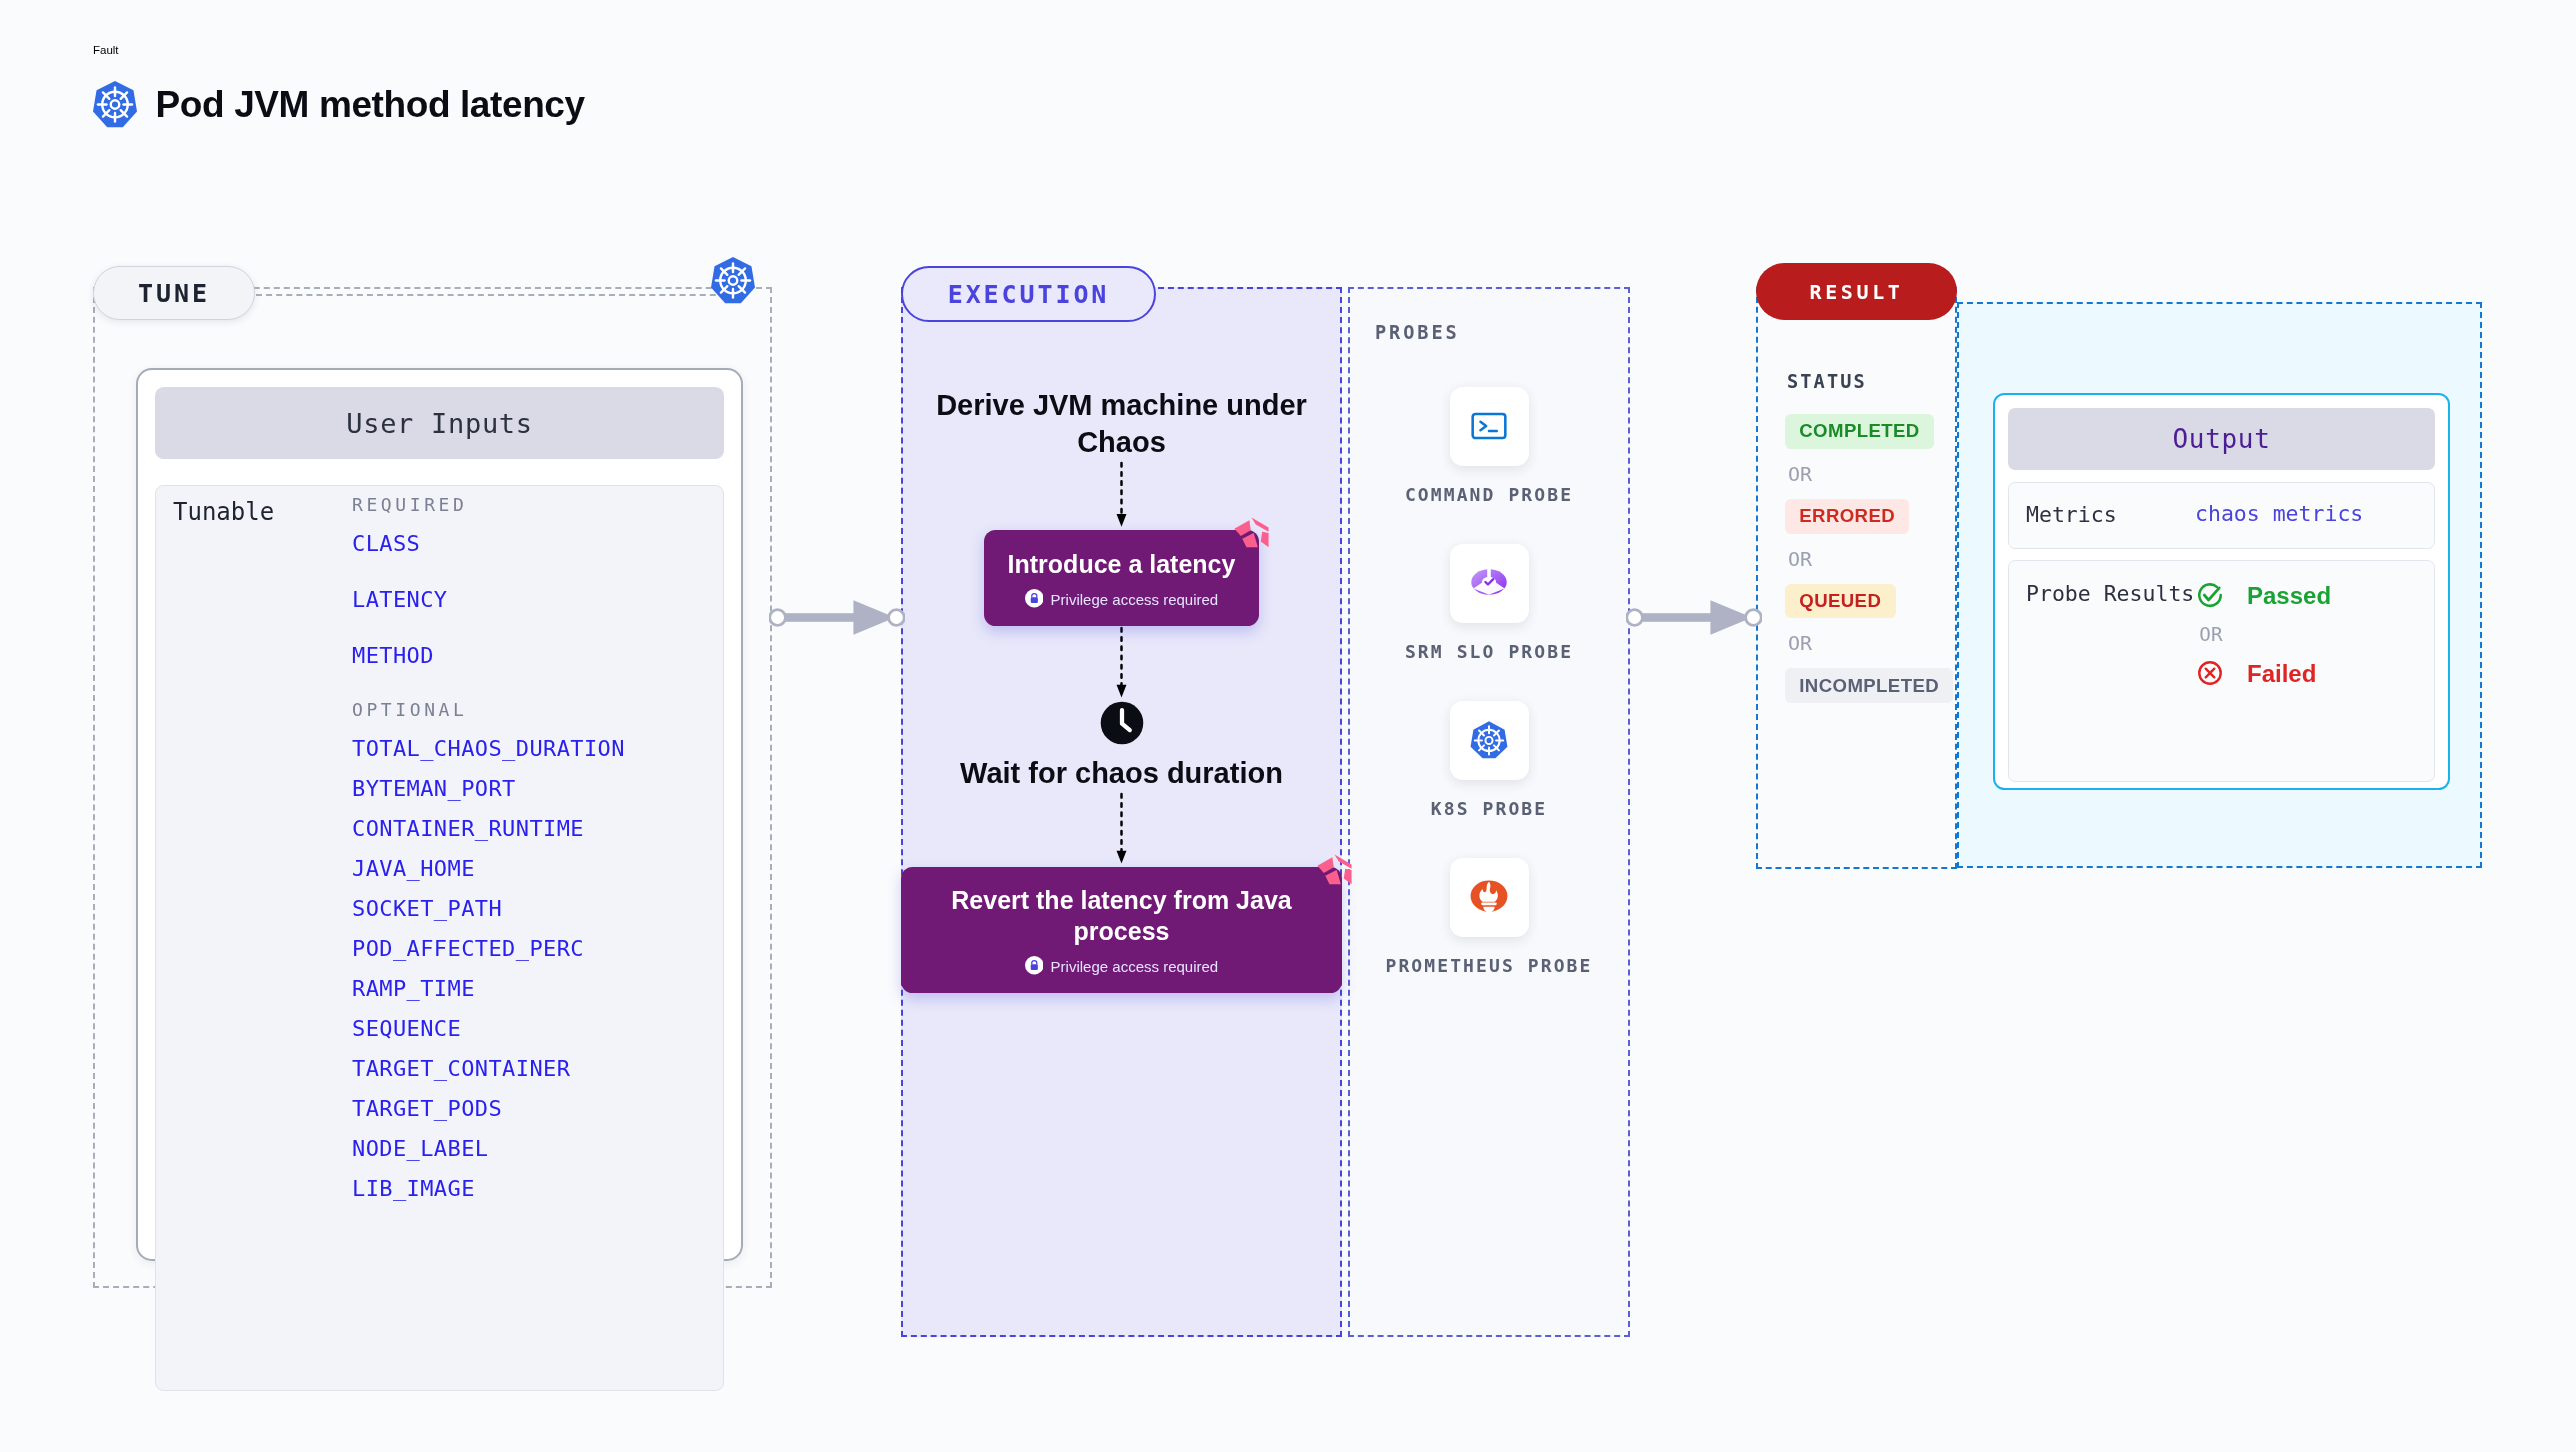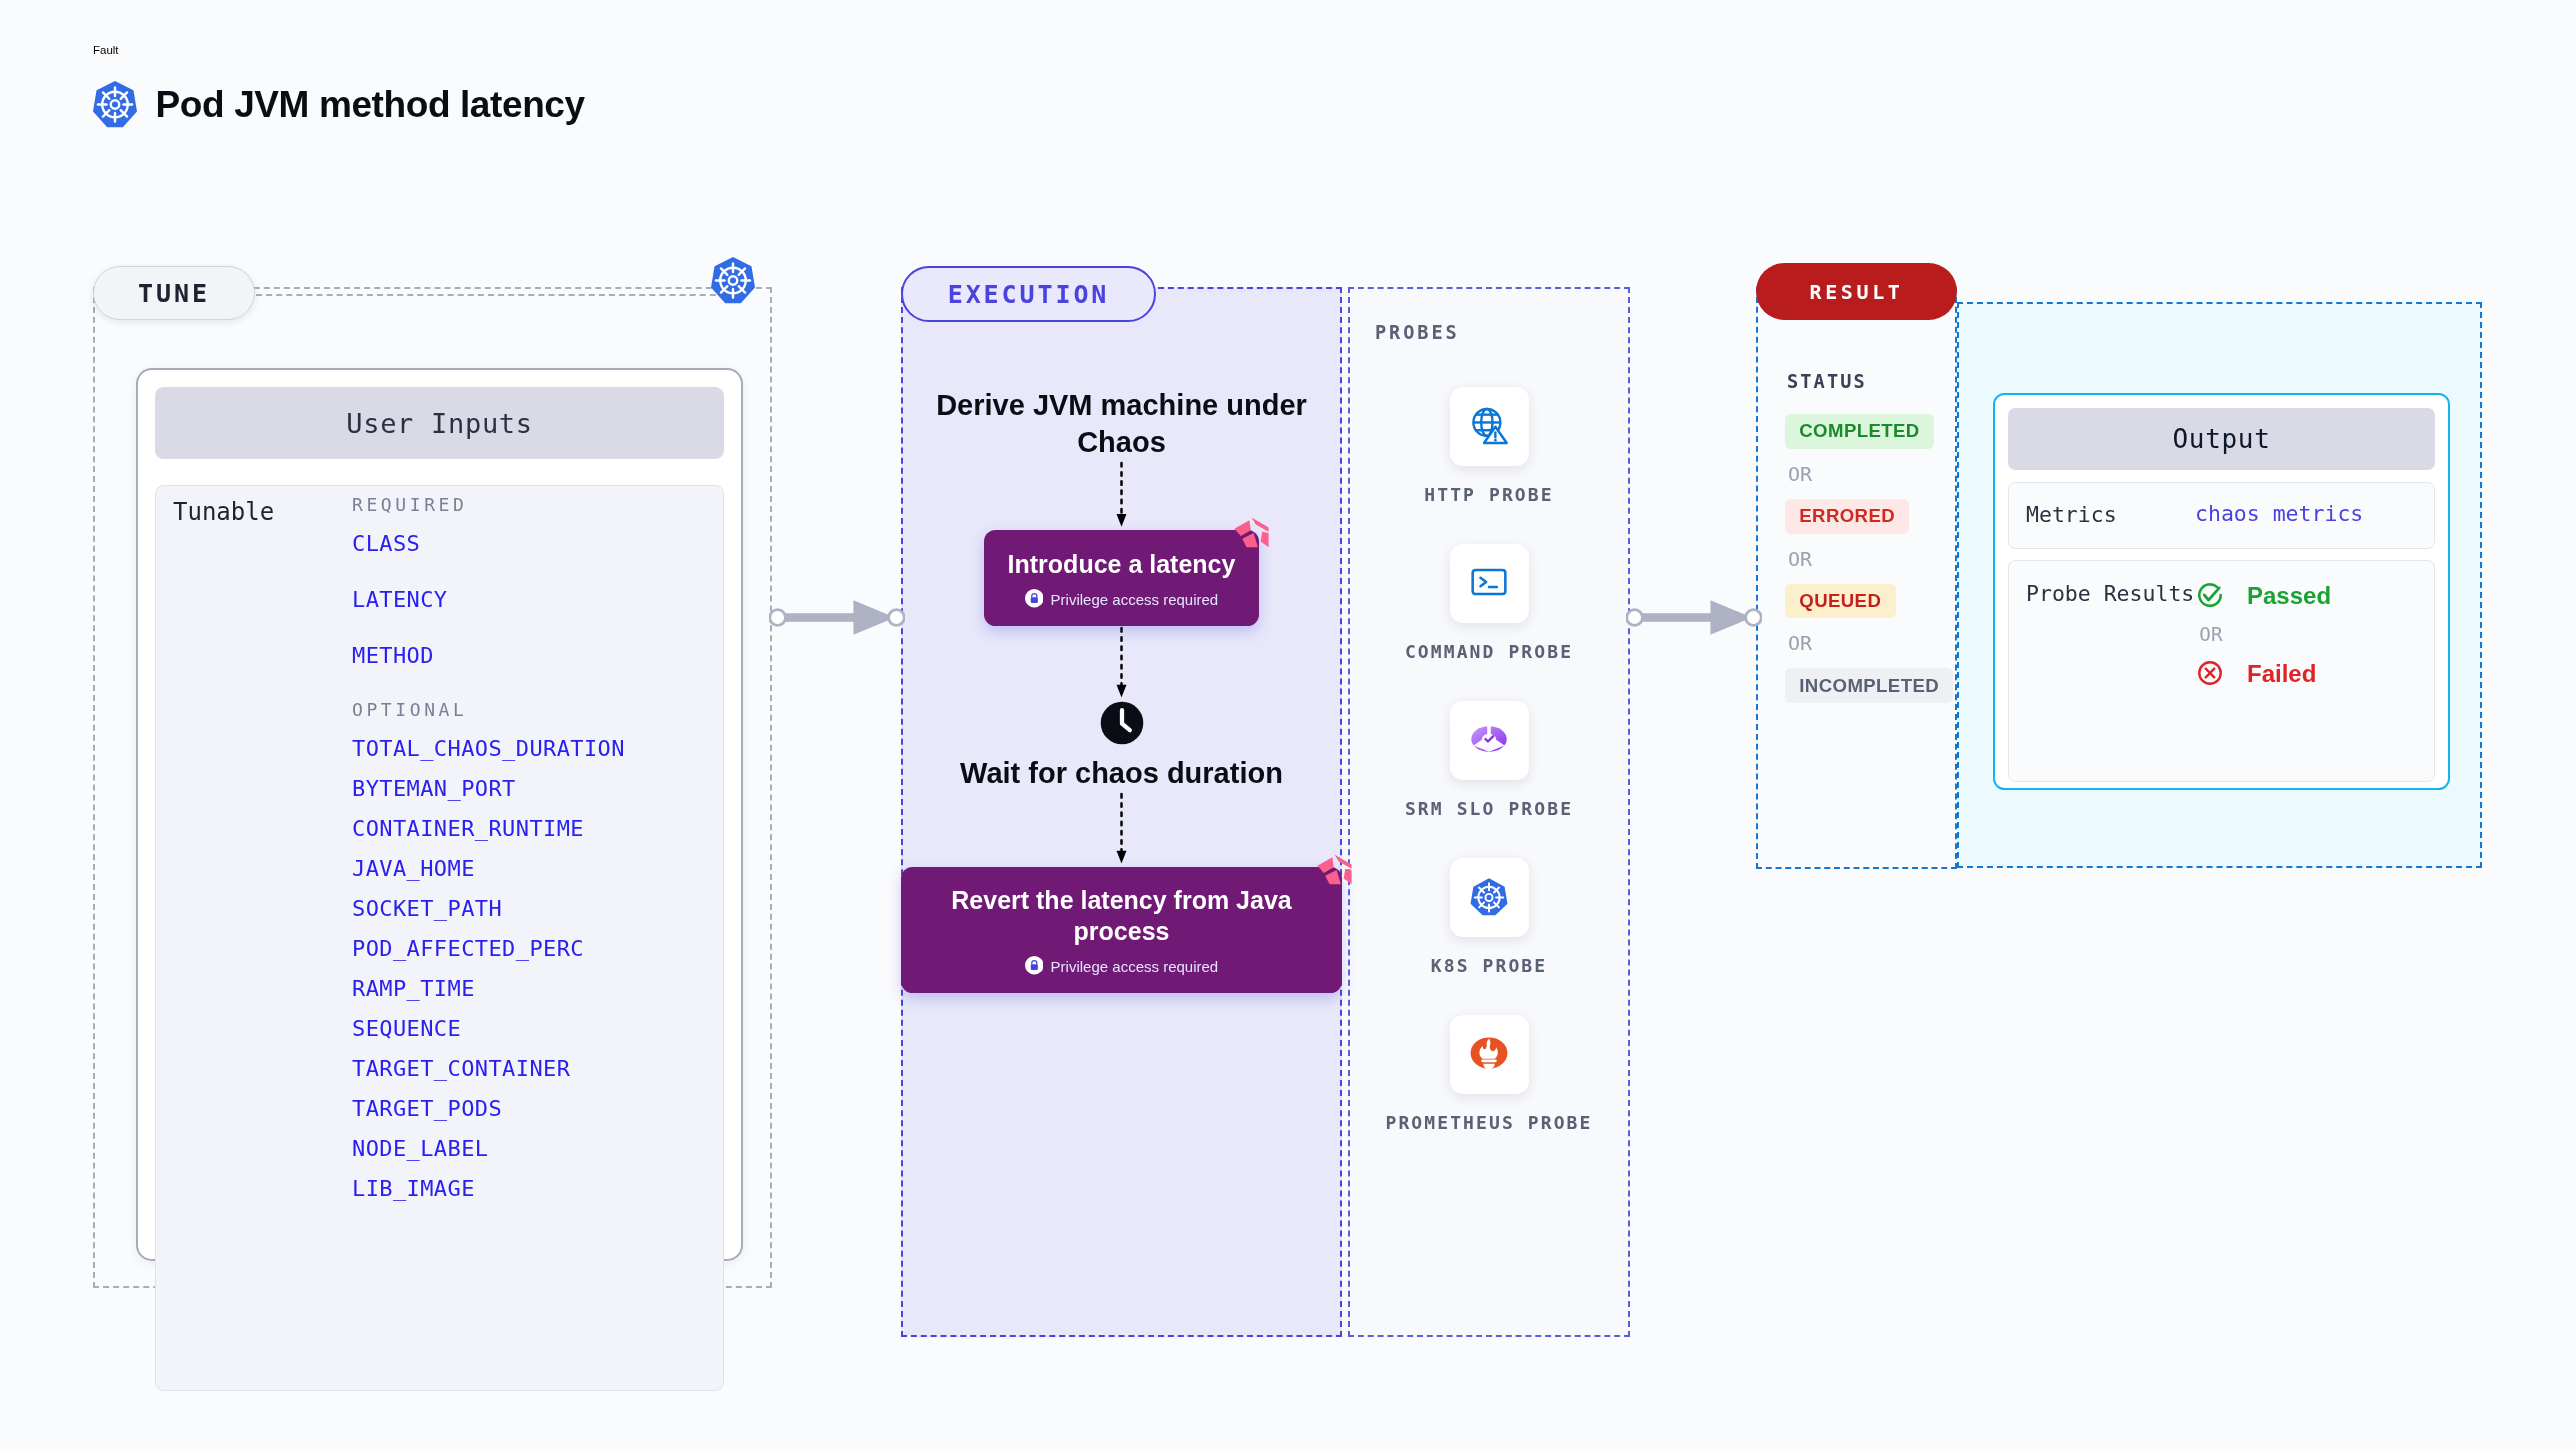--- a/index.html
+++ b/index.html
@@ -207,21 +207,21 @@
   #output-card {
     position: absolute; left: 1993px; top: 393px;
     width: 457px; height: 397px;
     background: #ffffff; border: 2.9px solid #1ab2ee;
     border-radius: 11.5px; padding: 13px;
   }
   #output-header {
     height: 62px; background: #d9dae6; border-radius: 7.2px;
     display: flex; align-items: center; justify-content: center;
     font-family: "DejaVu Sans Mono", monospace;
-    font-size: 26px; color: #0f172a; letter-spacing: 0.7px;
+    font-size: 26px; color: #4c1d95; letter-spacing: 0.7px;
   }
   .output-row {
     margin-top: 11.5px; border: 1.4px solid #e2e5ec; border-radius: 7.2px;
     background: #fafbfd; display: flex; padding: 18.6px 17px;
   }
   .output-row-label {
     font-family: "DejaVu Sans Mono", monospace;
     font-size: 21.5px; color: #2c3140; width: 169px; flex: none;
     line-height: 1.3;
   }
@@ -407,39 +407,20 @@
         </svg>
       </span>
       <span class="privilege-text">Privilege access required</span>
     </div>
   </div>
 </div>
 
 <div id="probes-title">PROBES</div>
 <div id="probes-list">
 
-  <div class="probe-item">
-    <div class="probe-tile">
-      <span>
-        <svg width="44" height="44" viewBox="0 0 62 62">
-          <g fill="none" stroke="#0b76d6" stroke-width="3.4">
-            <circle cx="28" cy="26" r="19"></circle>
-            <ellipse cx="28" cy="26" rx="8" ry="19"></ellipse>
-            <line x1="9" y1="26" x2="47" y2="26"></line>
-            <line x1="12" y1="15" x2="44" y2="15"></line>
-            <line x1="12" y1="37" x2="44" y2="37"></line>
-          </g>
-          <path d="M40 32 L56 55 H24 Z" fill="#ffffff" stroke="#0b76d6" stroke-width="3.4" stroke-linejoin="round"></path>
-          <line x1="40" y1="40" x2="40" y2="47" stroke="#0b76d6" stroke-width="3.4" stroke-linecap="round"></line>
-          <circle cx="40" cy="51" r="1.9" fill="#0b76d6"></circle>
-        </svg>
-      </span>
-    </div>
-    <div class="probe-name">HTTP PROBE</div>
-  </div>
 
   <div class="probe-item">
     <div class="probe-tile">
       <span>
         <svg width="44" height="44" viewBox="0 0 62 62">
           <rect x="8" y="14" width="46" height="34" rx="4" fill="none" stroke="#0b76d6" stroke-width="3.6"></rect>
           <path d="M19 25 L27 31 L19 37" fill="none" stroke="#0b76d6" stroke-width="3.6" stroke-linecap="round" stroke-linejoin="round"></path>
           <line x1="31" y1="38" x2="42" y2="38" stroke="#0b76d6" stroke-width="3.6" stroke-linecap="round"></line>
         </svg>
       </span>

